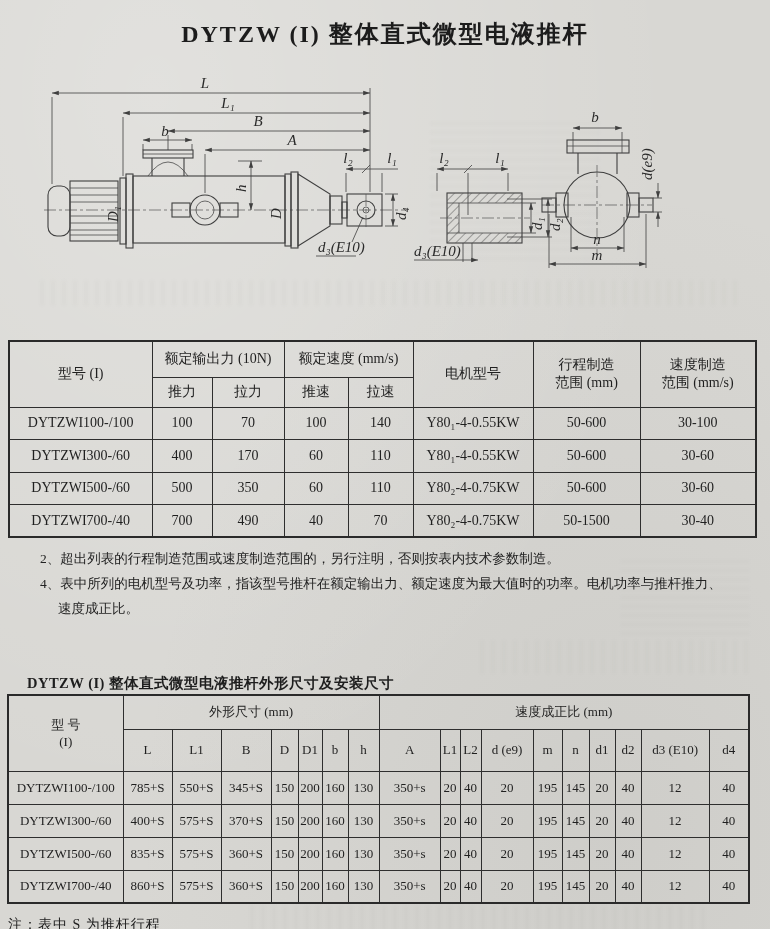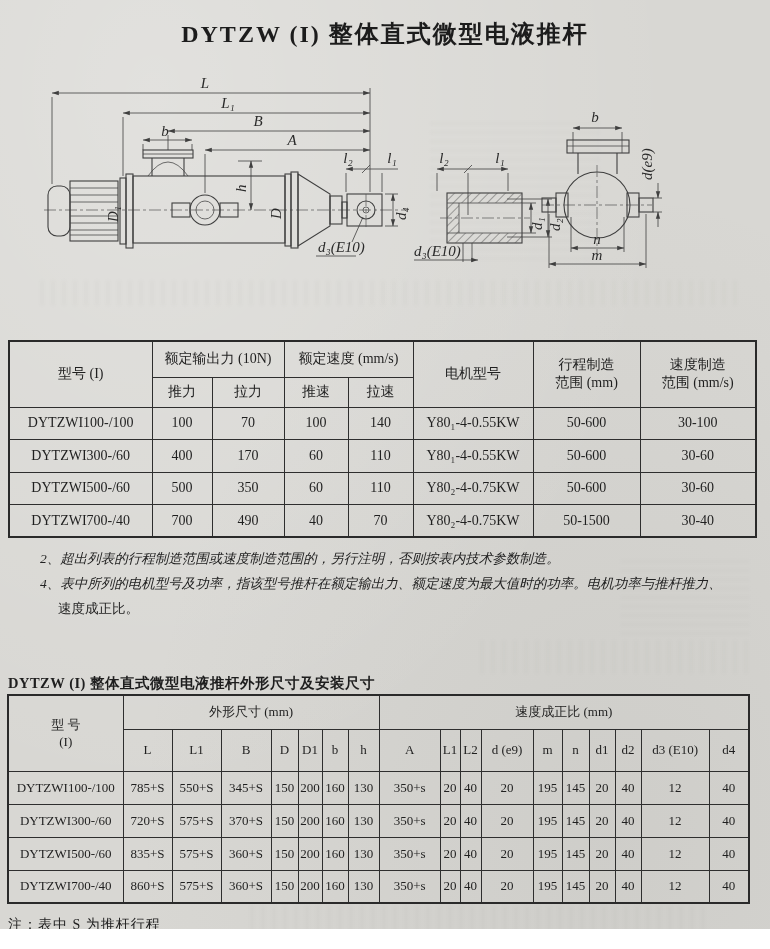--- a/index.html
+++ b/index.html
@@ -31,21 +31,21 @@
     position:absolute;border-collapse:collapse;table-layout:fixed;
     font-size:14px;color:#1f1f1f;
   }
   table.spec th,table.spec td{
     border:1px solid #2e2e2e;text-align:center;vertical-align:middle;
     padding:0 1px;font-weight:normal;white-space:pre-line;overflow:hidden;
   }
   table.spec{border:2px solid #2a2a2a;}
   .notes{position:absolute;font-size:13.5px;color:#222;}
   .note-line{line-height:25px;white-space:nowrap;}
-  .note-line.indent1{padding-left:28px;font-style:italic;}
+  .note-line.indent1{padding-left:28px;}
   .note-line.indent2{padding-left:46px;}
   .footer-note{position:absolute;font-size:14px;color:#222;letter-spacing:1px;}
   .smudge{
     position:absolute;pointer-events:none;opacity:.5;filter:blur(1.6px);
     background:repeating-linear-gradient(0deg, rgba(125,128,122,.14) 0 3px, transparent 3px 9px);
   }
   .smudge.v{background:repeating-linear-gradient(90deg, rgba(125,128,122,.12) 0 4px, transparent 4px 11px);}
 </style>
 </head>
 <body>
@@ -309,21 +309,21 @@
         </tr>
       </tbody>
   </table>
 
   <div class="notes" style="top:546px;left:12px;width:748px;">
     <div class="note-line indent1">2、超出列表的行程制造范围或速度制造范围的，另行注明，否则按表内技术参数制造。</div>
     <div class="note-line indent1">4、表中所列的电机型号及功率，指该型号推杆在额定输出力、额定速度为最大值时的功率。电机功率与推杆推力、</div>
     <div class="note-line indent2">速度成正比。</div>
   </div>
 
-  <div class="caption" style="top:674px;">DYTZW (I) 整体直式微型电液推杆外形尺寸及安装尺寸</div>
+  <div class="caption" style="top:674px;margin-left:19px;">DYTZW (I) 整体直式微型电液推杆外形尺寸及安装尺寸</div>
 
   <table class="spec" style="top:694px;left:7px;width:741px;font-size:13px;">
     <colgroup>
       <col style="width:115px">
         <col style="width:49px">
         <col style="width:49px">
         <col style="width:50px">
       <col style="width:27px">
         <col style="width:24px">
         <col style="width:26px">
@@ -382,21 +382,21 @@
           <td>20</td>
           <td>195</td>
           <td>145</td>
           <td>20</td>
           <td>40</td>
           <td>12</td>
           <td>40</td>
         </tr>
         <tr style="height: 33px;">
           <td>DYTZWI300-/60</td>
-          <td>720+S</td>
+          <td>400+S</td>
           <td>575+S</td>
           <td>370+S</td>
           <td>150</td>
           <td>200</td>
           <td>160</td>
           <td>130</td>
           <td>350+s</td>
           <td>20</td>
           <td>40</td>
           <td>20</td>

